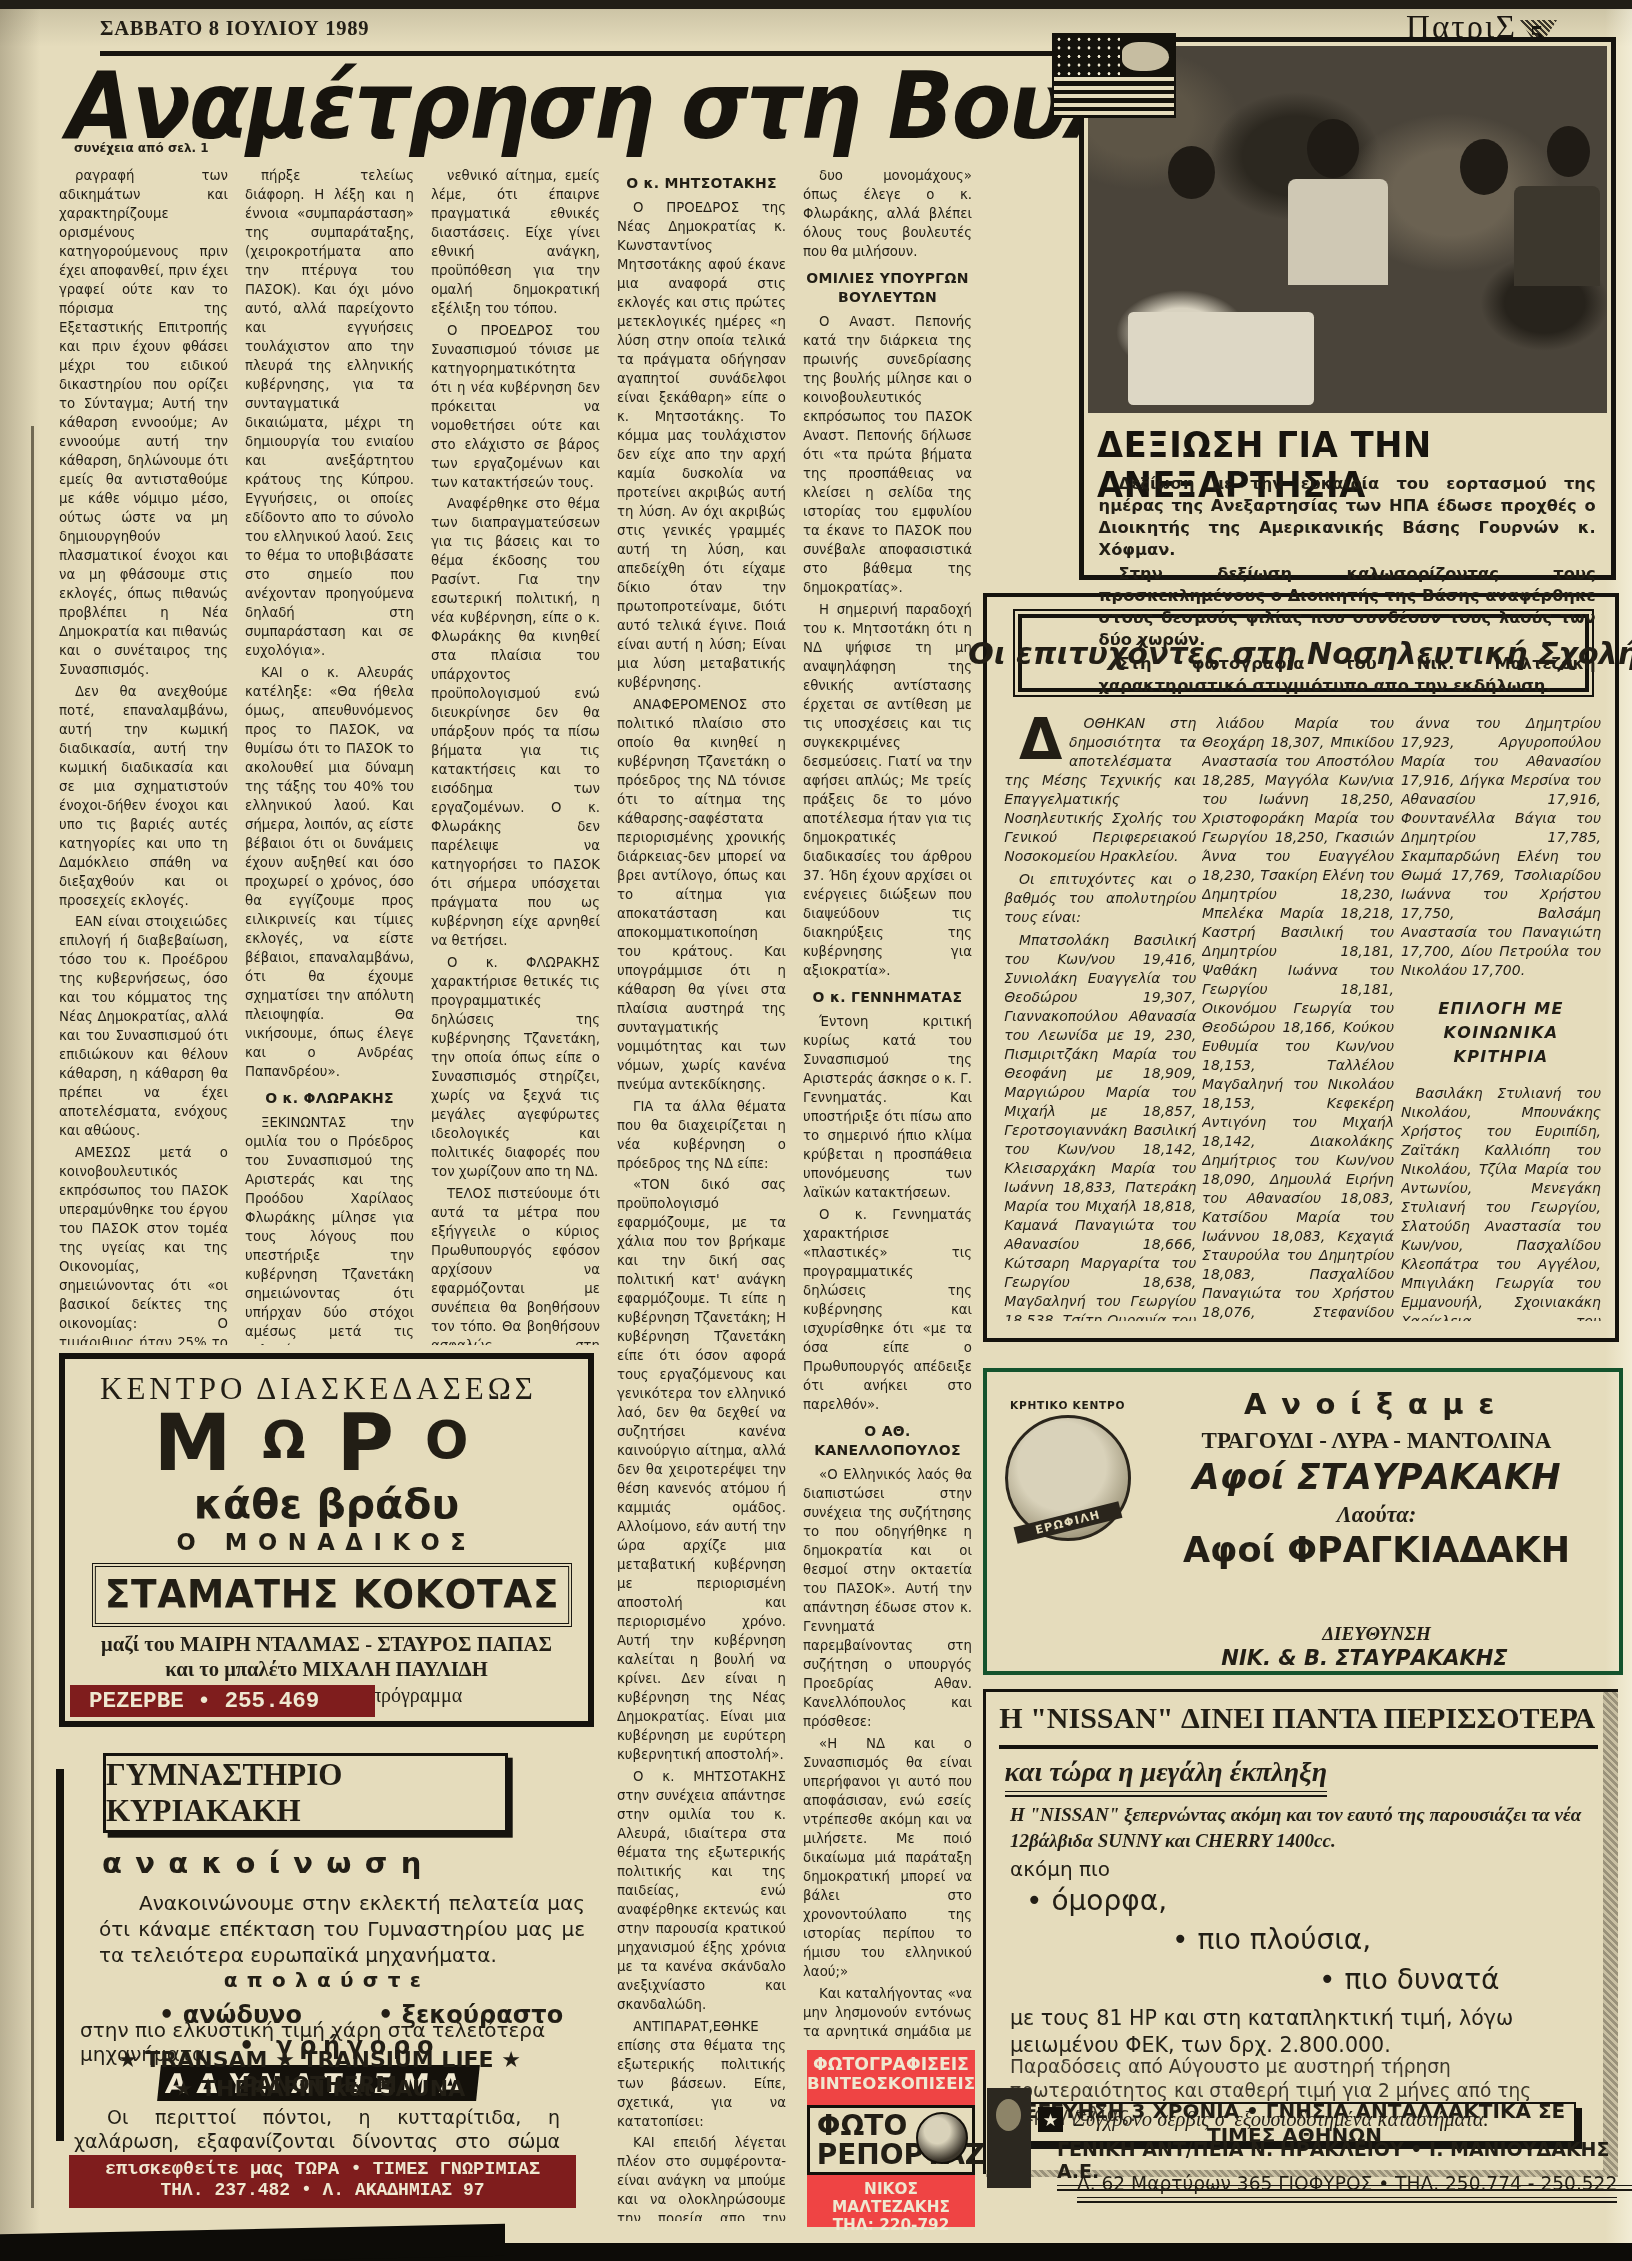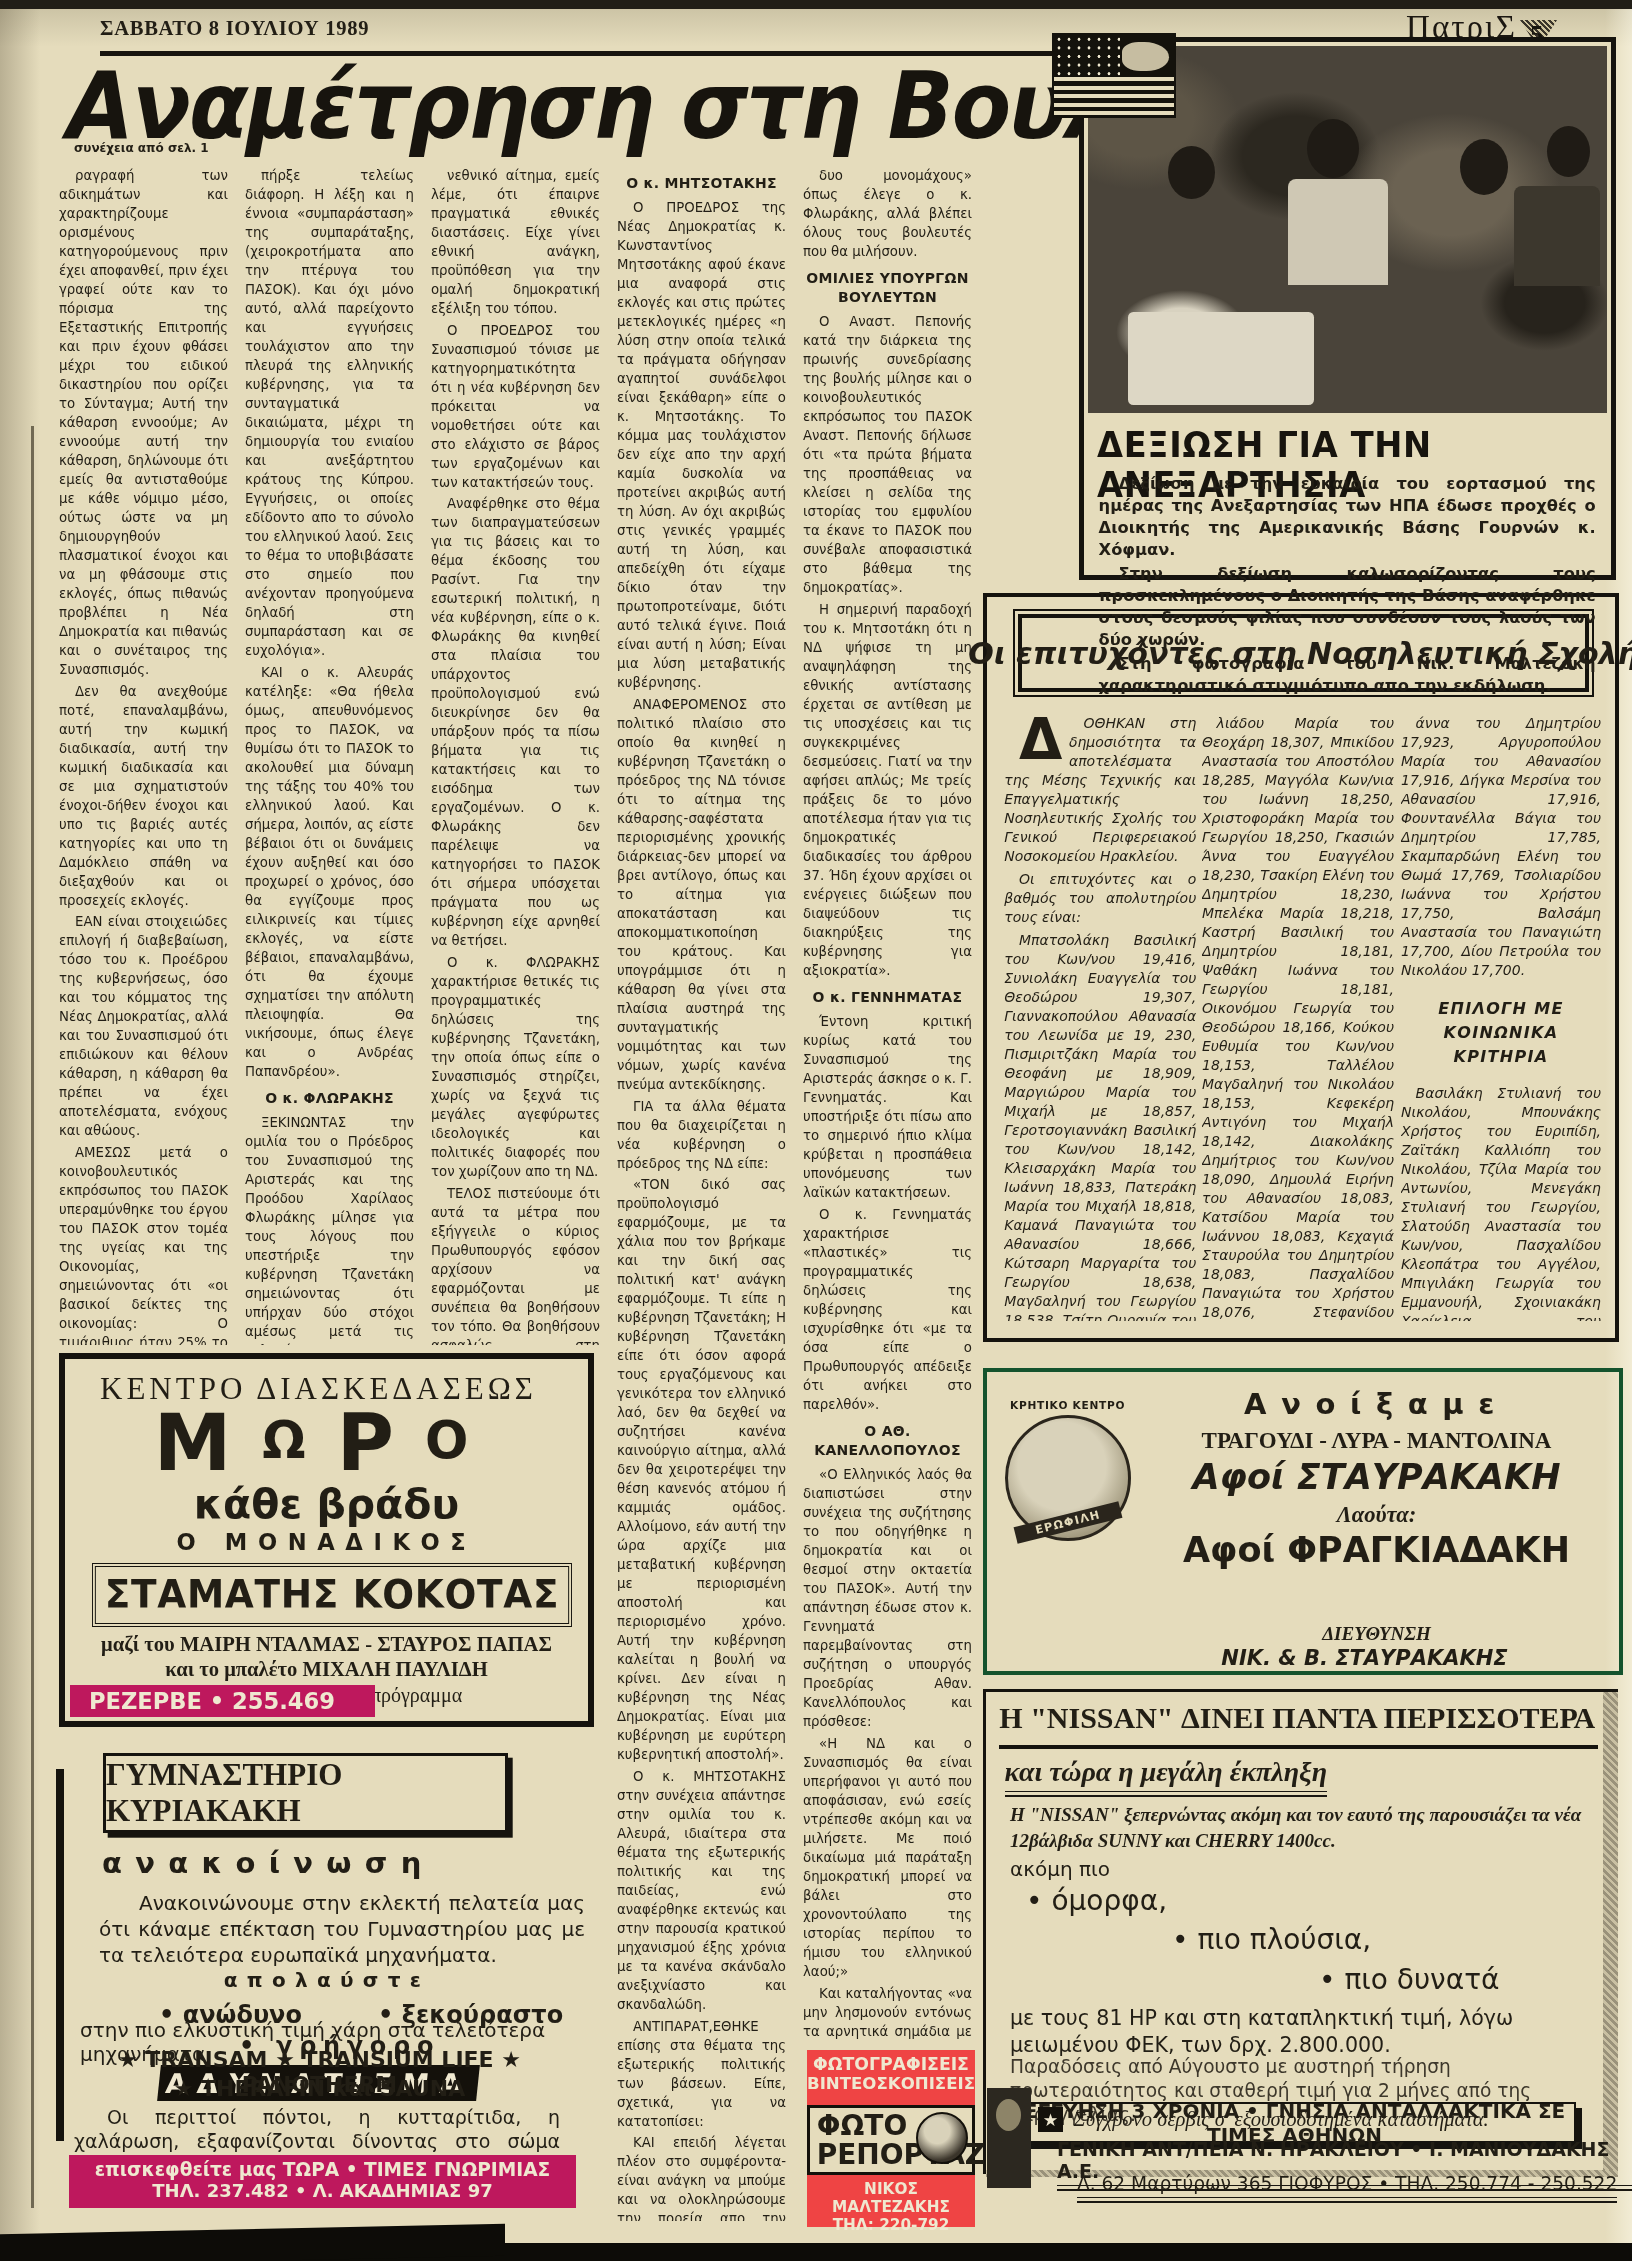--- a/index.html
+++ b/index.html
@@ -52,21 +52,21 @@
       display:flex;align-items:center;justify-content:center;background:#e5dcbc;}
   .ntitle{font-weight:bold;font-style:italic;font-size:31px;white-space:nowrap;transform:scaleX(.97);}
   .ncol{position:absolute;font-style:italic;font-size:14px;line-height:19px;text-align:justify;overflow:hidden;}
   .np{margin:0 0 4px;text-indent:14.6px;}
   .social{font-weight:bold;text-align:center;font-size:16px;line-height:1.5;margin:17.3px 20px 14.6px;
           font-style:italic;letter-spacing:1.3px;}
   .dropcap::first-letter{float:left;font-size:56px;line-height:.78;font-weight:bold;font-style:normal;
           padding:4px 6.7px 0 0;}
   
   .serif{font-family:"Liberation Serif",serif;}
-  .blackbar{background:#be185d;color:#efe8d0;font-weight:bold;}
+  .blackbar{background:#7f1d1d;color:#efe8d0;font-weight:bold;font-family:Liberation Mono, monospace;}
   
   .moro{border:6.7px solid #15130e;}
   .moro-kicker{font-family:"Liberation Serif",serif;font-size:31px;letter-spacing:4px;}
   .moro-letters{font-weight:bold;letter-spacing:31px;white-space:nowrap;}
   .mL{font-size:78px;} .mS{font-size:51px;vertical-align:12px;}
   .kokotas{border:4.7px double #15130e;font-weight:bold;font-size:39px;text-align:center;
            transform:scaleX(.96);letter-spacing:0.7px;}
   
   .gymtitle{border:3.3px solid #15130e;box-shadow:4.7px 4.7px 0 #15130e;font-family:"Liberation Serif",serif;
             font-weight:bold;font-size:31px;display:flex;align-items:center;justify-content:center;}

